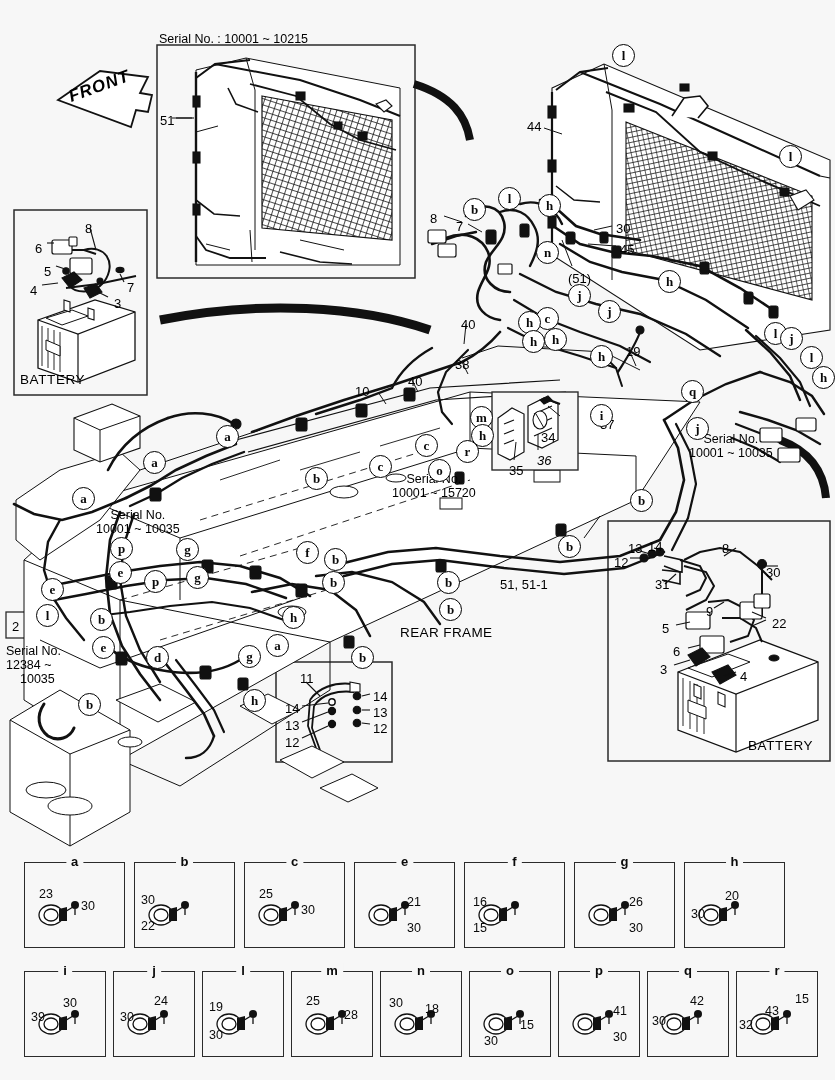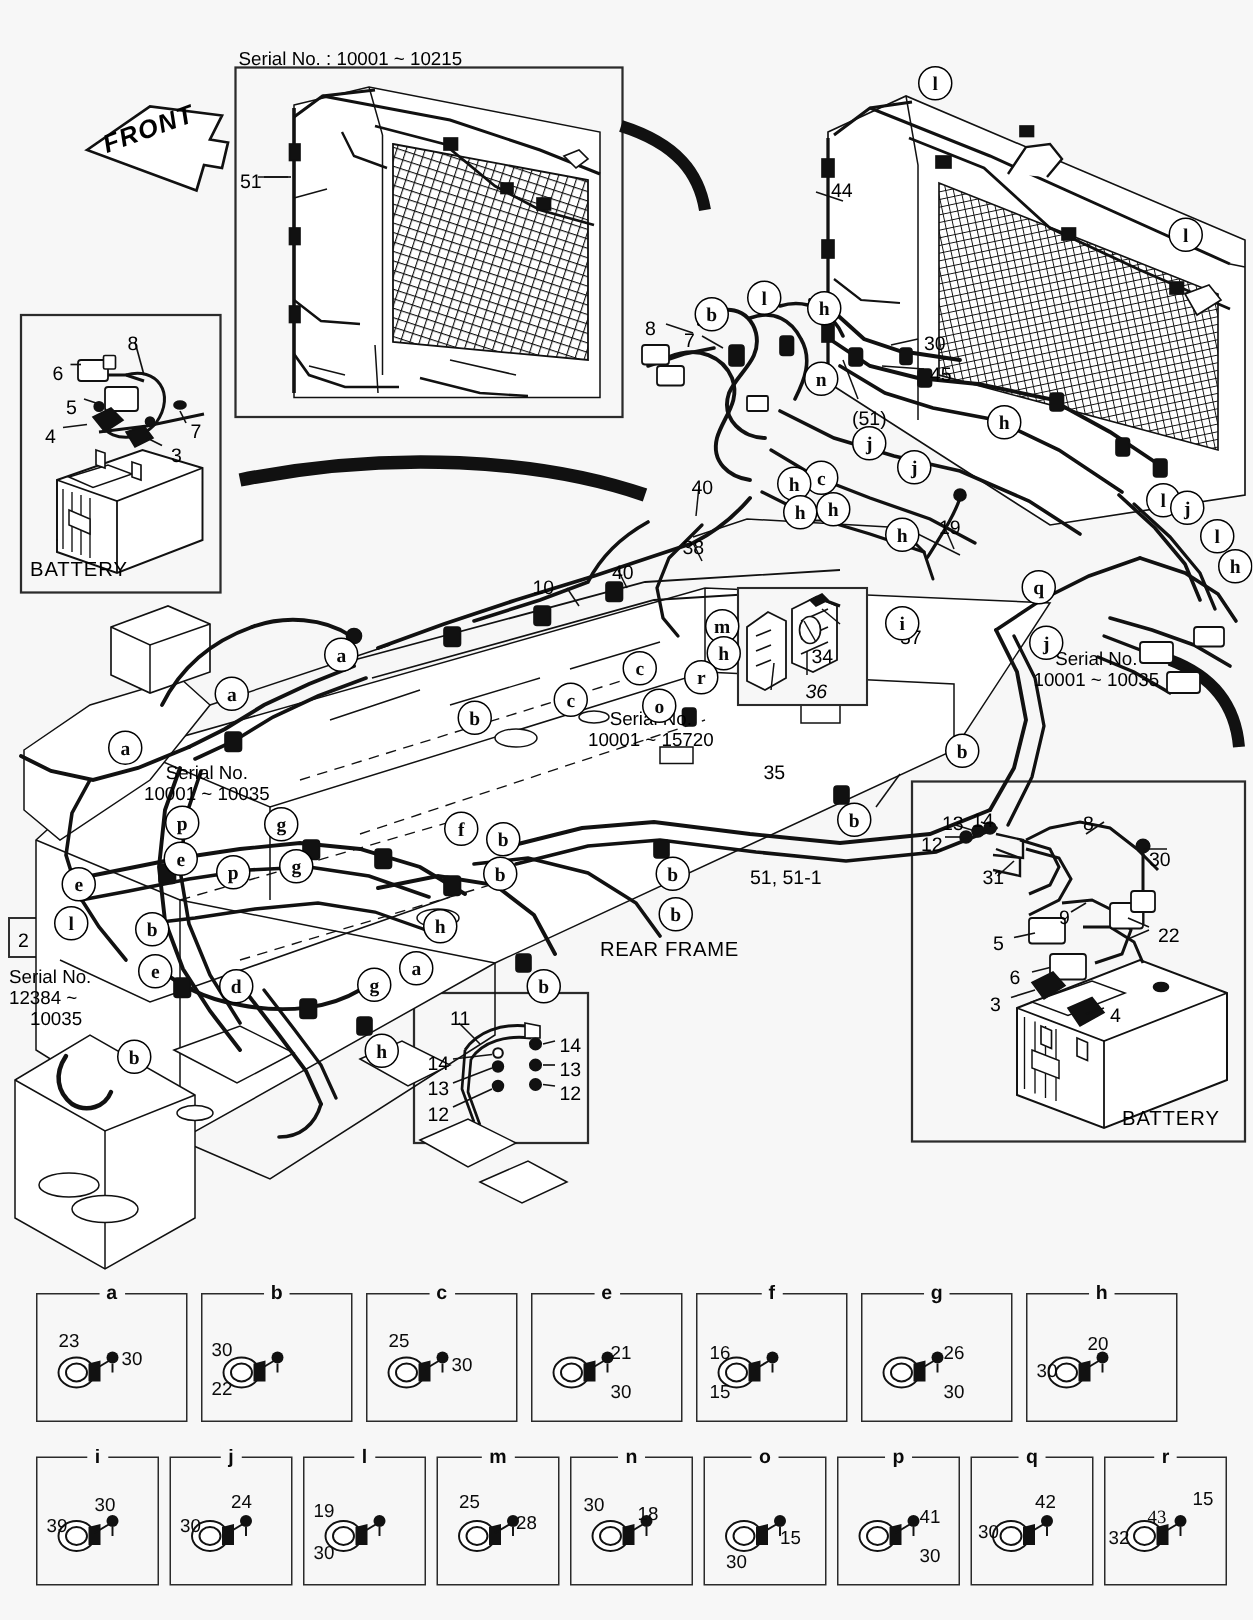--- a/index.html
+++ b/index.html
@@ -393,35 +393,35 @@
     <div>10001 ~ 10035</div>
   </div>
   <div class="lbl serial" style="left:6px;top:644px;">
     <div>Serial No.</div>
     <div>12384 ~</div>
     <div style="padding-left:14px;">10035</div>
   </div>
 
   <div id="callout-layer">
       <div class="lbl num" style="left: 160px; top: 114px;">51</div>
-      <div class="lbl num" style="left: 554px; top: 120px; text-align: center;">44</div>
+      <div class="lbl num" style="left: 527px; top: 120px; text-align: center;">44</div>
       <div class="lbl num" style="left: 430px; top: 212px;">8</div>
       <div class="lbl num" style="left: 456px; top: 220px;">7</div>
       <div class="lbl num" style="left: 616px; top: 222px;">30</div>
       <div class="lbl num" style="left: 620px; top: 243px;">45</div>
       <div class="lbl num" style="left: 568px; top: 272px;">(51)</div>
       <div class="lbl num" style="left: 461px; top: 318px;">40</div>
       <div class="lbl num" style="left: 455px; top: 358px;">38</div>
       <div class="lbl num" style="left: 408px; top: 375px;">40</div>
       <div class="lbl num" style="left: 355px; top: 385px;">10</div>
       <div class="lbl num" style="left: 626px; top: 345px;">19</div>
       <div class="lbl num" style="left: 576px; top: 418px; margin-left: 24px;">37</div>
       <div class="lbl num" style="left: 541px; top: 431px;">34</div>
       <div class="lbl num" style="left: 537px; top: 454px; font-style: italic;">36</div>
-      <div class="lbl num" style="left: 509px; top: 464px; margin-top: 44px;">35</div>
+      <div class="lbl num" style="left: 509px; top: 464px;">35</div>
       <div class="lbl num" style="left: 12px; top: 620px;">2</div>
       <div class="lbl num" style="left: 300px; top: 672px;">11</div>
       <div class="lbl num" style="left: 285px; top: 702px;">14</div>
       <div class="lbl num" style="left: 285px; top: 719px;">13</div>
       <div class="lbl num" style="left: 285px; top: 736px;">12</div>
       <div class="lbl num" style="left: 373px; top: 690px;">14</div>
       <div class="lbl num" style="left: 373px; top: 706px;">13</div>
       <div class="lbl num" style="left: 373px; top: 722px;">12</div>
       <div class="lbl num" style="left: 85px; top: 222px;">8</div>
       <div class="lbl num" style="left: 35px; top: 242px;">6</div>
@@ -729,18 +729,18 @@
           <g stroke="#111" fill="none" stroke-width="1.3">
             <ellipse cx="26" cy="52" rx="12" ry="10" fill="#fff"></ellipse>
             <ellipse cx="26" cy="52" rx="7" ry="6" fill="#fff"></ellipse>
             <path d="M34 46 L42 44 L42 58 L34 58 Z" fill="#111" stroke="none"></path>
             <circle cx="50" cy="42" r="4" fill="#111" stroke="none"></circle>
             <path d="M50 46 L50 52" stroke="#111"></path>
             <path d="M38 50 L48 44" stroke="#111"></path>
           </g>
         </svg>
         <span class="legend-num" style="left: 2px; top: 46px;">32</span>
-        <span class="legend-num" style="left: 28px; top: 32px; font-family: Liberation Serif, serif;">43</span>
+        <span class="legend-num" style="left: 28px; top: 32px;">43</span>
         <span class="legend-num" style="left: 58px; top: 20px;">15</span>
       </div>
     </div>
 
 </div>
 
 </body></html>

